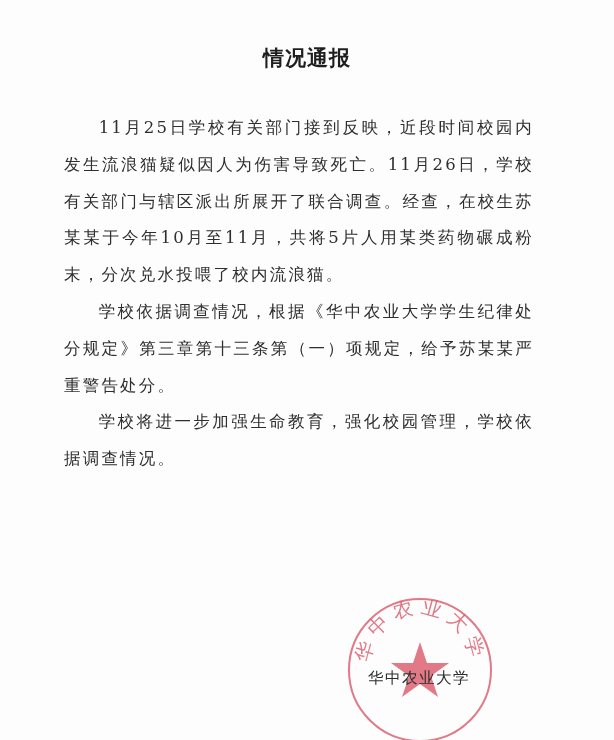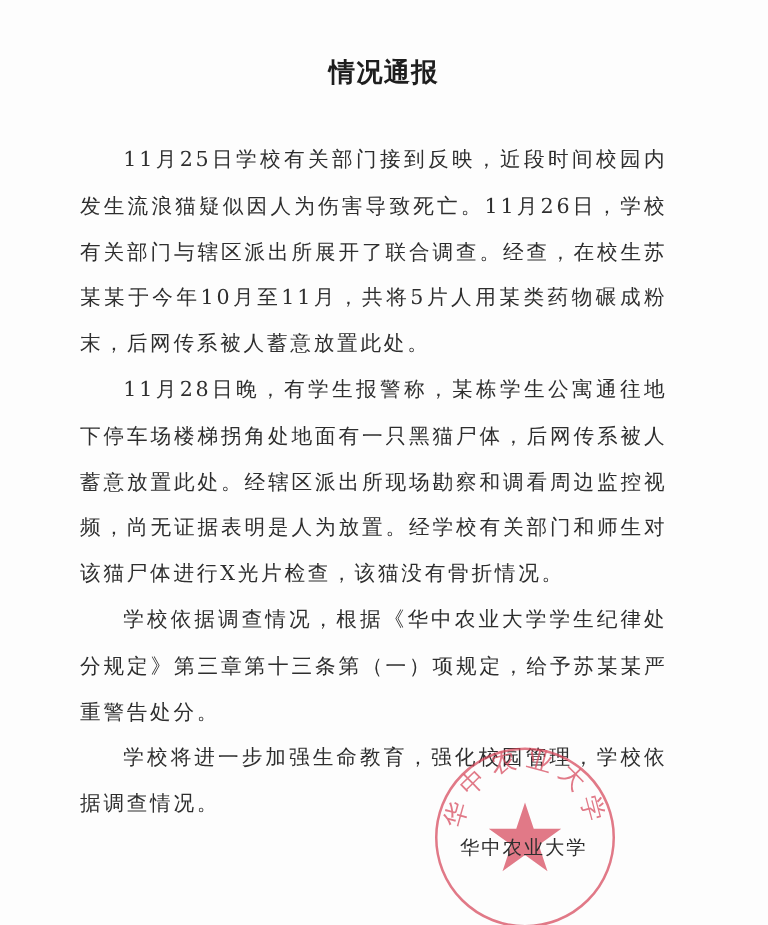--- a/index.html
+++ b/index.html
@@ -30,22 +30,21 @@
   }
   .stamp svg { position:absolute; left:0; top:0; width:140px; height:140px; }
 </style>
 </head>
 <body>
 
 <div class="page">
   <div class="title">情况通报</div>
 
   <div class="body-text">
-    <p class="para">11月25日学校有关部门接到反映，近段时间校园内发生流浪猫疑似因人为伤害导致死亡。11月26日，学校有关部门与辖区派出所展开了联合调查。经查，在校生苏某某于今年10月至11月，共将5片人用某类药物碾成粉末，后网传系被人蓄意放置此处。</p>
-    <p class="para">11月28日晚，有学生报警称，某栋学生公寓通往地下停车场楼梯拐角处地面有一只黑猫尸体，后网传系被人蓄意放置此处。经辖区派出所现场勘察和调看周边监控视频，尚无证据表明是人为放置。经学校有关部门和师生对该猫尸体进行X光片检查，该猫没有骨折情况。</p>
+    <p class="para">11月25日学校有关部门接到反映，近段时间校园内发生流浪猫疑似因人为伤害导致死亡。11月26日，学校有关部门与辖区派出所展开了联合调查。经查，在校生苏某某于今年10月至11月，共将5片人用某类药物碾成粉末，分次兑水投喂了校内流浪猫。</p>
     <p class="para">学校依据调查情况，根据《华中农业大学学生纪律处分规定》第三章第十三条第（一）项规定，给予苏某某严重警告处分。</p>
     <p class="para">学校将进一步加强生命教育，强化校园管理，学校依据调查情况。</p>
   </div>
 
   <div class="stamp">
     <svg viewBox="0 0 140 140">
       <defs>
         <path id="arc" d="M 22 78 A 50 50 0 1 1 118 78"></path>
       </defs>
       <text font-size="20" fill="rgba(214,70,90,0.85)" font-family="DejaVu Sans, sans-serif" letter-spacing="6">

